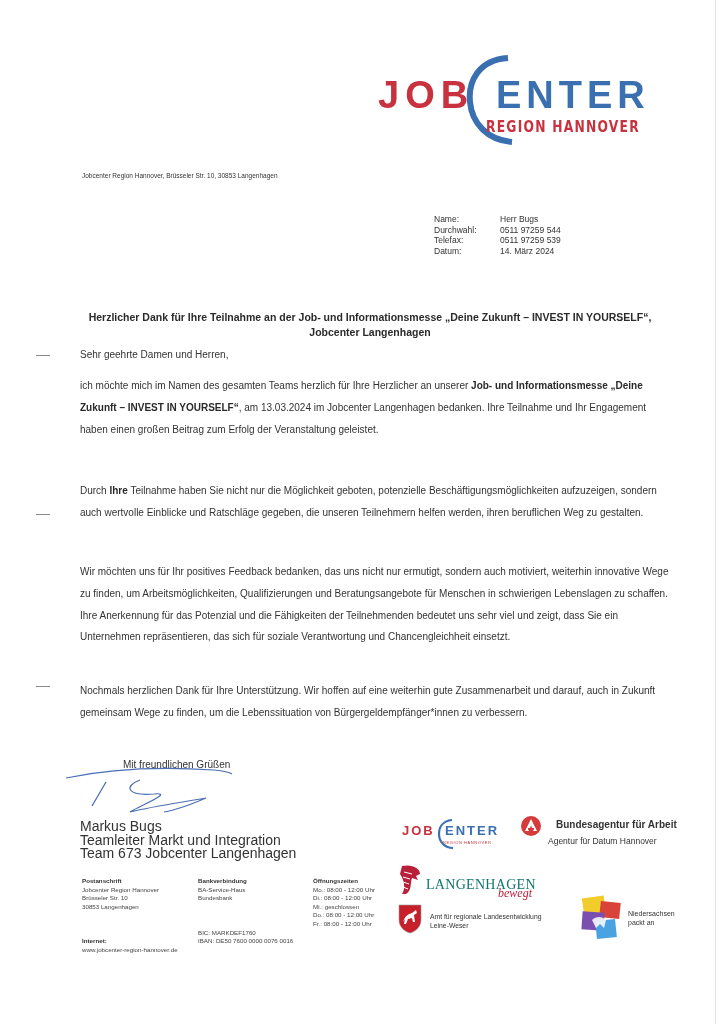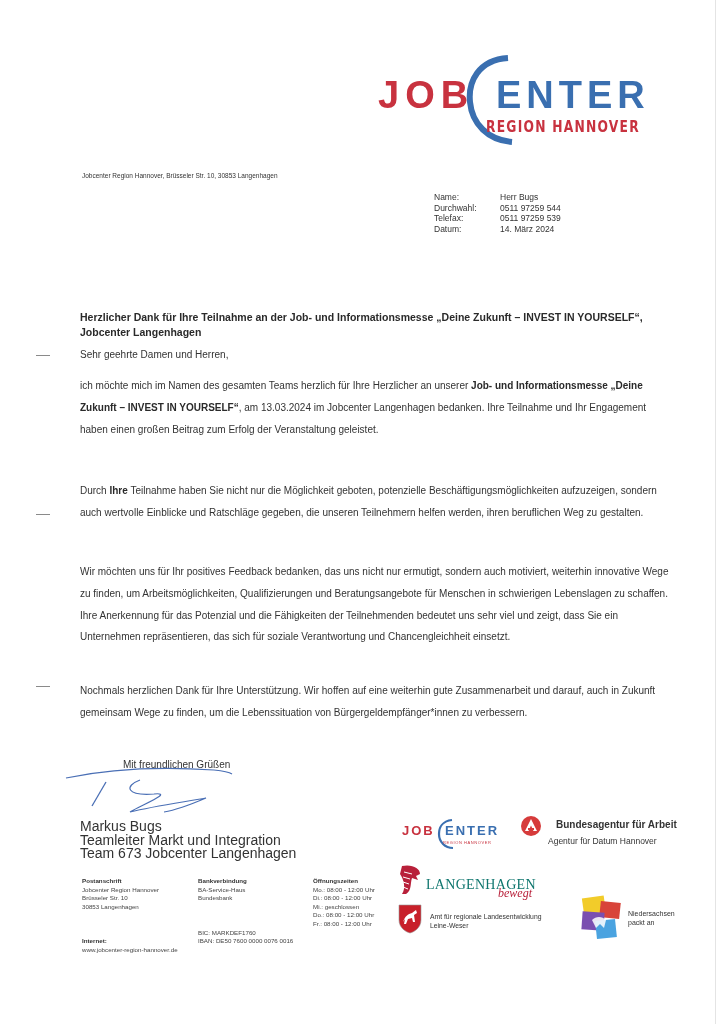--- a/index.html
+++ b/index.html
@@ -12,26 +12,26 @@
 
   
   .logo { left: 378px; top: 52px; width: 260px; height: 90px; }
   .logo .job { position: absolute; left: 0; top: 22px; font-size: 38px; font-weight: bold; color: #c8323f; letter-spacing: 6px; }
   .logo .enter { position: absolute; left: 118px; top: 22px; font-size: 38px; font-weight: bold; color: #3a6fb0; letter-spacing: 5px; }
   .logo .region { position: absolute; left: 108px; top: 66px; font-size: 15px; font-weight: bold; color: #c8323f; letter-spacing: 1.5px; font-family: "DejaVu Sans", sans-serif; transform: scaleX(0.82); transform-origin: left; white-space: nowrap;}
   .logo svg { position: absolute; left: 82px; top: 0; }
 
   .sender-line { left: 82px; top: 172px; font-size: 6.5px; color: #333; }
 
-  .info { left: 434px; top: 192px; font-size: 8.5px; color: #333; }
+  .info { left: 434px; top: 214px; font-size: 8.5px; color: #333; }
   .info .row { display: flex; line-height: 10.5px; }
   .info .k { width: 66px; }
   .info .v.small { font-size: 6px; line-height: 7px; width: 150px; }
 
-  .subject { left: 80px; top: 310px; width: 580px; font-size: 10.5px; font-weight: bold; color: #2a2a2a; line-height: 15px; }
+  .subject { left: 80px; top: 310px; width: 580px; font-size: 10.5px; font-weight: bold; color: #2a2a2a; line-height: 15px; text-align: center; }
 
   .para { left: 80px; width: 590px; font-size: 10px; color: #333; line-height: 21.8px; }
   .para b { color: #2a2a2a; }
   .dash { left: 36px; width: 14px; height: 1px; background: #8a8a8a; }
 
   .closing { left: 80px; top: 759px; font-size: 10px; color: #333; padding-left: 43px; }
   .sig-svg { left: 64px; top: 760px; }
   .signer { left: 80px; top: 820px; font-size: 14px; color: #333; line-height: 13.5px; }
 
   .footcol { font-size: 6.2px; color: #444; line-height: 8.5px; }

